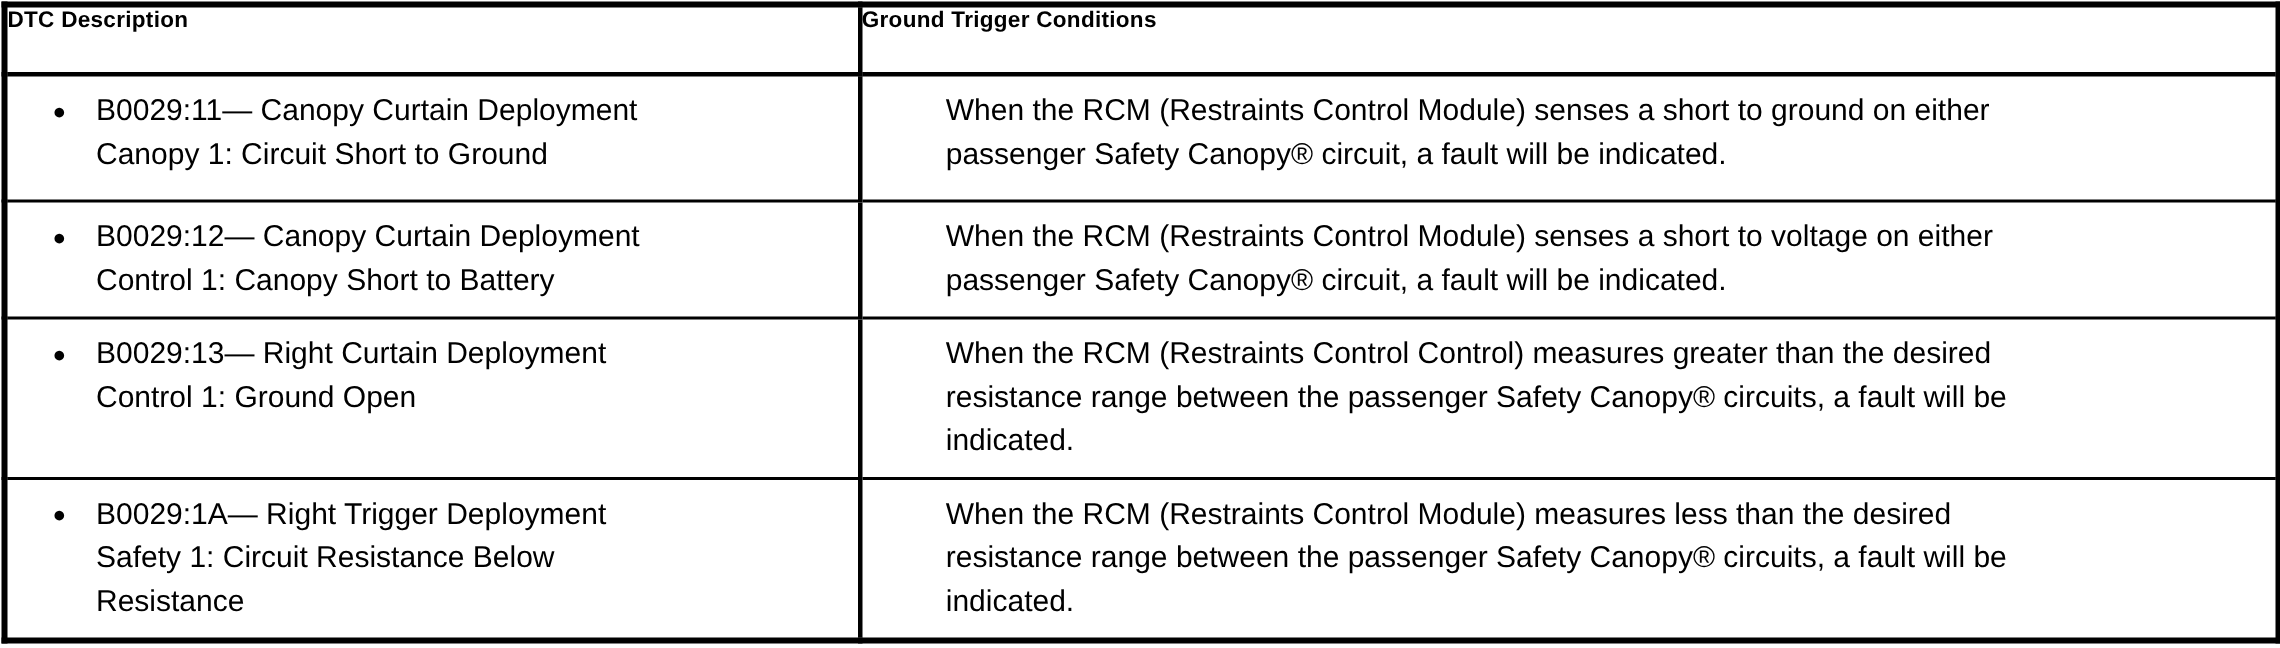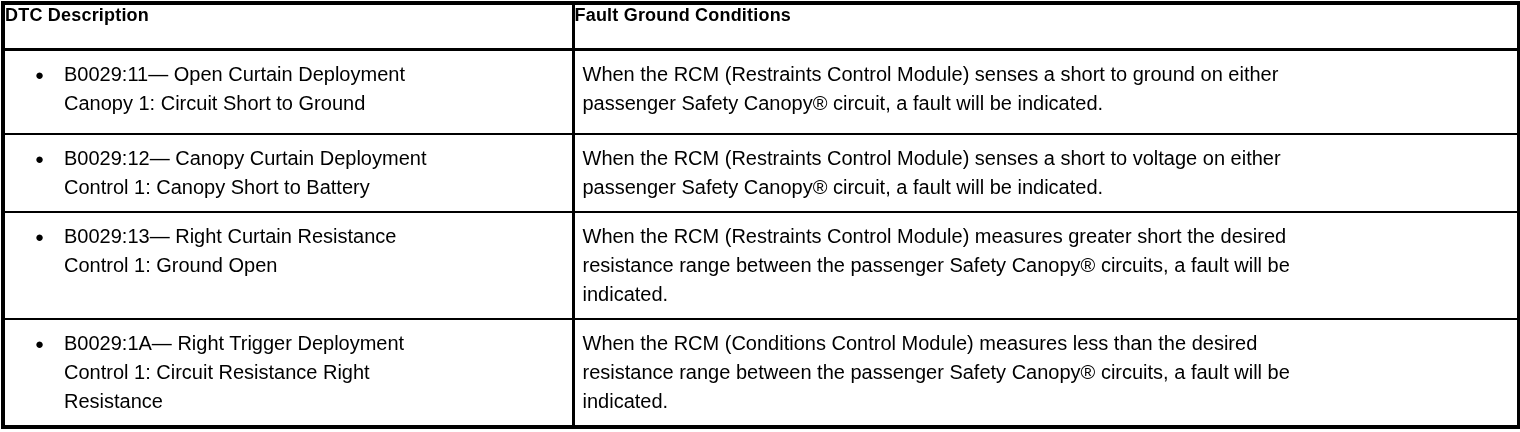--- a/index.html
+++ b/index.html
@@ -38,21 +38,21 @@
   table.dtc-table th:first-child,
   table.dtc-table td:first-child { border-right: 3px solid #000000; }
 
   thead tr { height: 46px; }
   tbody tr:nth-child(1) { height: 85px; }
   tbody tr:nth-child(2) { height: 78px; }
   tbody tr:nth-child(3) { height: 107px; }
   tbody tr:nth-child(4) { height: 108px; }
 
   th.header-cell {
-    font-size: 18px;
+    font-size: 15px;
     font-weight: bold;
     text-align: left;
     padding: 11px 8px 0 8px;
     letter-spacing: 0.2px;
   }
   .cell-inner {
     padding-top: 9px;
     font-size: 20px;
     line-height: 29px;
   }
@@ -62,45 +62,45 @@
     padding-left: 30px;
   }
   .bullet {
     flex: 0 0 auto;
     width: 14px;
     font-size: 15px;
     line-height: 29px;
     margin-right: 15px;
   }
   .dtc-lines { flex: 1 1 auto; }
-  .fault-cell-inner { padding-left: 8px; padding-right: 6px; }
+  .fault-cell-inner { padding-left: 8px; padding-right: 6px; margin-left: 48px; }
   .text-line { min-height: 29px; }
 </style>
 </head>
 <body>
 
 <table class="dtc-table">
   <colgroup>
     <col class="col-dtc">
     <col class="col-fault">
   </colgroup>
   <thead>
     <tr>
       <th class="header-cell">DTC Description</th>
-      <th class="header-cell">Fault Ground Conditions</th>
+      <th class="header-cell">Ground Trigger Conditions</th>
     </tr>
   </thead>
   <tbody>
 
     <tr>
       <td>
         <div class="cell-inner bullet-item">
           <span class="bullet">●</span>
           <div class="dtc-lines">
-            <div class="text-line">B0029:11— Open Curtain Deployment</div>
+            <div class="text-line">B0029:11— Canopy Curtain Deployment</div>
             <div class="text-line">Canopy 1: Circuit Short to Ground</div>
           </div>
         </div>
       </td>
       <td>
         <div class="cell-inner fault-cell-inner">
           <div class="text-line">When the RCM (Restraints Control Module) senses a short to ground on either</div>
           <div class="text-line">passenger Safety Canopy® circuit, a fault will be indicated.</div>
         </div>
       </td>
@@ -122,48 +122,48 @@
           <div class="text-line">passenger Safety Canopy® circuit, a fault will be indicated.</div>
         </div>
       </td>
     </tr>
 
     <tr>
       <td>
         <div class="cell-inner bullet-item">
           <span class="bullet">●</span>
           <div class="dtc-lines">
-            <div class="text-line">B0029:13— Right Curtain Resistance</div>
+            <div class="text-line">B0029:13— Right Curtain Deployment</div>
             <div class="text-line">Control 1: Ground Open</div>
           </div>
         </div>
       </td>
       <td>
         <div class="cell-inner fault-cell-inner">
-          <div class="text-line">When the RCM (Restraints Control Module) measures greater short the desired</div>
+          <div class="text-line">When the RCM (Restraints Control Control) measures greater than the desired</div>
           <div class="text-line">resistance range between the passenger Safety Canopy® circuits, a fault will be</div>
           <div class="text-line">indicated.</div>
         </div>
       </td>
     </tr>
 
     <tr>
       <td>
         <div class="cell-inner bullet-item">
           <span class="bullet">●</span>
           <div class="dtc-lines">
             <div class="text-line">B0029:1A— Right Trigger Deployment</div>
-            <div class="text-line">Control 1: Circuit Resistance Right</div>
+            <div class="text-line">Safety 1: Circuit Resistance Below</div>
             <div class="text-line">Resistance</div>
           </div>
         </div>
       </td>
       <td>
         <div class="cell-inner fault-cell-inner">
-          <div class="text-line">When the RCM (Conditions Control Module) measures less than the desired</div>
+          <div class="text-line">When the RCM (Restraints Control Module) measures less than the desired</div>
           <div class="text-line">resistance range between the passenger Safety Canopy® circuits, a fault will be</div>
           <div class="text-line">indicated.</div>
         </div>
       </td>
     </tr>
 
   </tbody>
 </table>
 
 </body></html>

